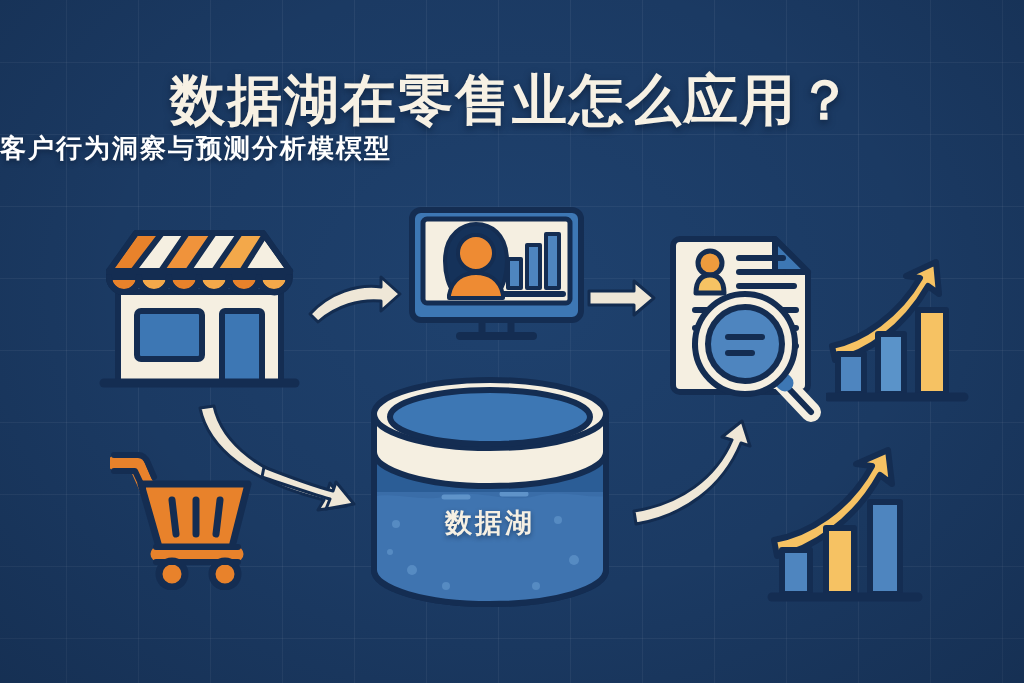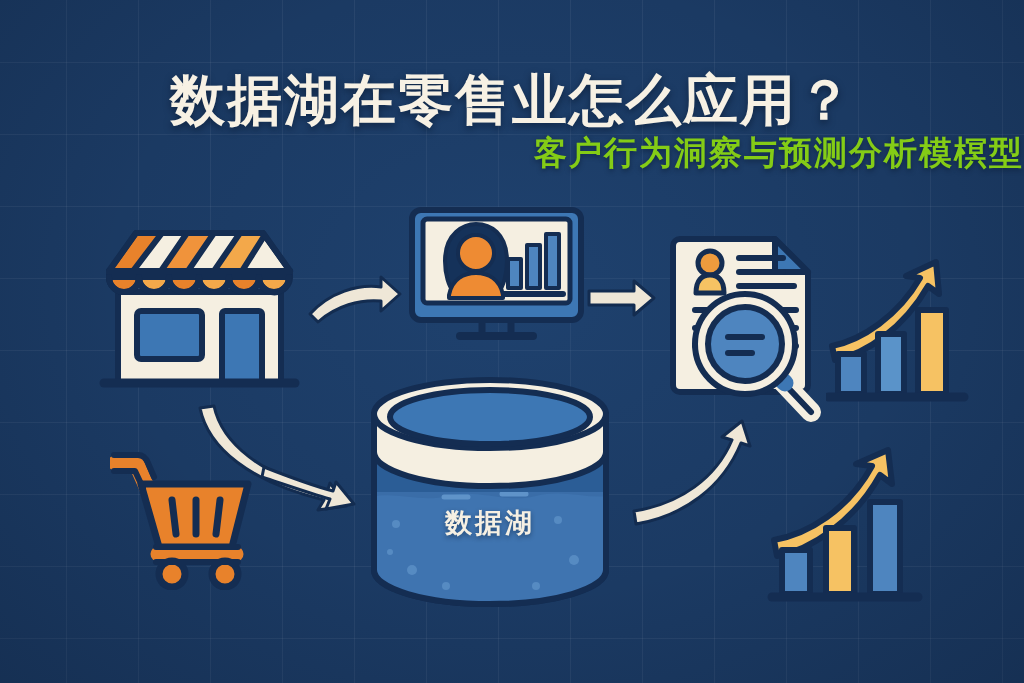--- a/index.html
+++ b/index.html
@@ -44,23 +44,23 @@
     font-weight: bold;
     letter-spacing: 2px;
     text-shadow: 0 3px 7px rgba(5,18,38,0.55);
     margin-top: 20px;
   }
   .subtitle {
     position: absolute;
     left: 0;
     right: 0;
     top: 131px;
-    text-align: right;
-    color: #84cc16;
-    font-size: 33px;
+    text-align: left;
+    color: #ffffff;
+    font-size: 26px;
     font-weight: bold;
     letter-spacing: 2px;
     text-shadow: 0 2px 5px rgba(5,18,38,0.5);
   }
 
   .art { position: absolute; }
   .lake-label {
     position: absolute;
     left: 379px;
     top: 505px;

